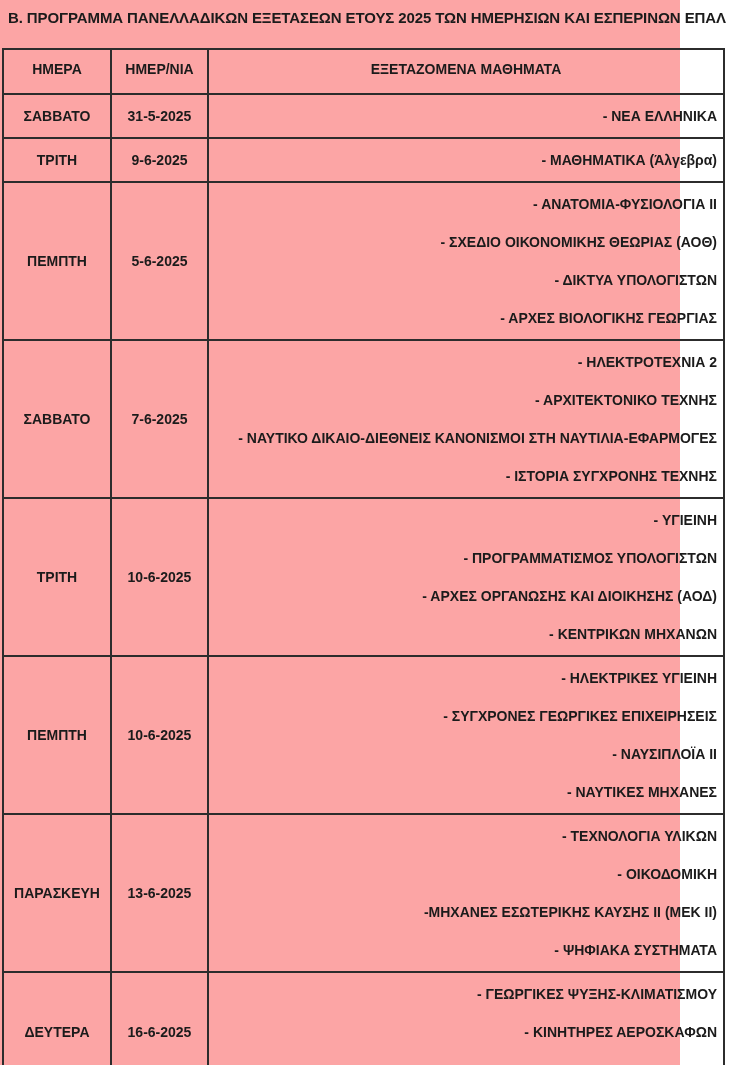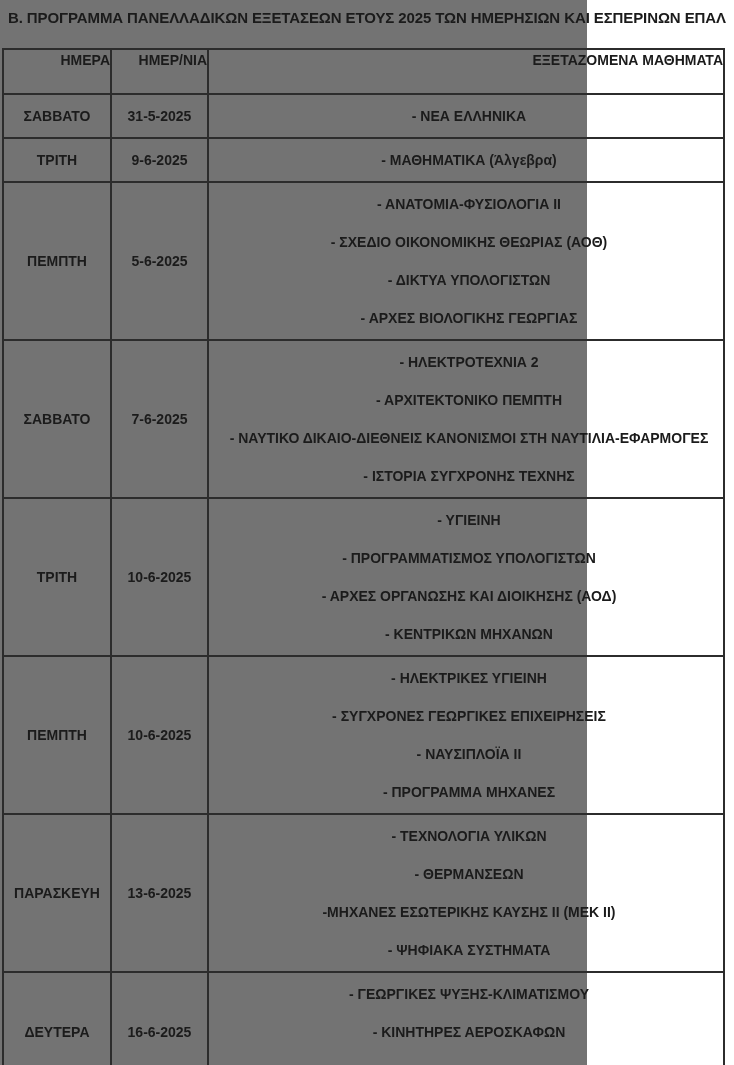--- a/index.html
+++ b/index.html
@@ -2,23 +2,23 @@
 <html lang="el"><head>
 <meta charset="utf-8">
 <style>
   html, body {
     margin: 0;
     padding: 0;
     background: #ffffff;
   }
   .doc {
     position: relative;
-    width: 587px;
+    width: 680px;
     height: 1065px;
-    background: #737373;
+    background: #fca5a5;
     font-family: "Liberation Sans", "DejaVu Sans", sans-serif;
     color: #1b1b1b;
     box-sizing: border-box;
   }
   .doc-title {
     padding: 9px 6px 0 8px;
     font-size: 15px;
     font-weight: bold;
     letter-spacing: -0.1px;
     color: #1b1b1b;
@@ -37,32 +37,32 @@
   .exam-table td {
     border: 2px solid #2c2c2c;
     font-size: 14px;
     font-weight: bold;
     color: #1b1b1b;
     box-sizing: border-box;
     padding: 0;
   }
   .exam-table th {
     height: 45px;
-    text-align: right;
+    text-align: center;
     vertical-align: top;
-    padding-top: 2px;
+    padding-top: 11px;
     font-size: 14px;
   }
   .exam-table td.day-cell,
   .exam-table td.date-cell {
     text-align: center;
     vertical-align: middle;
   }
   .exam-table td.subjects-cell {
-    text-align: center;
+    text-align: right;
     vertical-align: middle;
     padding: 2px 6px 2px 12px;
   }
   .subject-line {
     line-height: 38px;
     white-space: nowrap;
   }
   tr.row-short  { height: 41px; }
   tr.row-tall   { height: 152px; }
   tr.row-triple { height: 118px; }
@@ -114,21 +114,21 @@
           <div class="subject-line">- ΔΙΚΤΥΑ ΥΠΟΛΟΓΙΣΤΩΝ</div>
           <div class="subject-line">- ΑΡΧΕΣ ΒΙΟΛΟΓΙΚΗΣ ΓΕΩΡΓΙΑΣ</div>
         </td>
       </tr>
 
       <tr class="row-tall">
         <td class="day-cell">ΣΑΒΒΑΤΟ</td>
         <td class="date-cell">7-6-2025</td>
         <td class="subjects-cell">
           <div class="subject-line">- ΗΛΕΚΤΡΟΤΕΧΝΙΑ 2</div>
-          <div class="subject-line">- ΑΡΧΙΤΕΚΤΟΝΙΚΟ ΠΕΜΠΤΗ</div>
+          <div class="subject-line">- ΑΡΧΙΤΕΚΤΟΝΙΚΟ ΤΕΧΝΗΣ</div>
           <div class="subject-line">- ΝΑΥΤΙΚΟ ΔΙΚΑΙΟ-ΔΙΕΘΝΕΙΣ ΚΑΝΟΝΙΣΜΟΙ ΣΤΗ ΝΑΥΤΙΛΙΑ-ΕΦΑΡΜΟΓΕΣ</div>
           <div class="subject-line">- ΙΣΤΟΡΙΑ ΣΥΓΧΡΟΝΗΣ ΤΕΧΝΗΣ</div>
         </td>
       </tr>
 
       <tr class="row-tall">
         <td class="day-cell">ΤΡΙΤΗ</td>
         <td class="date-cell">10-6-2025</td>
         <td class="subjects-cell">
           <div class="subject-line">- ΥΓΙΕΙΝΗ</div>
@@ -138,30 +138,30 @@
         </td>
       </tr>
 
       <tr class="row-tall">
         <td class="day-cell">ΠΕΜΠΤΗ</td>
         <td class="date-cell">10-6-2025</td>
         <td class="subjects-cell">
           <div class="subject-line">- ΗΛΕΚΤΡΙΚΕΣ ΥΓΙΕΙΝΗ</div>
           <div class="subject-line">- ΣΥΓΧΡΟΝΕΣ ΓΕΩΡΓΙΚΕΣ ΕΠΙΧΕΙΡΗΣΕΙΣ</div>
           <div class="subject-line">- ΝΑΥΣΙΠΛΟΪΑ II</div>
-          <div class="subject-line">- ΠΡΟΓΡΑΜΜΑ ΜΗΧΑΝΕΣ</div>
+          <div class="subject-line">- ΝΑΥΤΙΚΕΣ ΜΗΧΑΝΕΣ</div>
         </td>
       </tr>
 
       <tr class="row-tall">
         <td class="day-cell">ΠΑΡΑΣΚΕΥΗ</td>
         <td class="date-cell">13-6-2025</td>
         <td class="subjects-cell">
           <div class="subject-line">- ΤΕΧΝΟΛΟΓΙΑ ΥΛΙΚΩΝ</div>
-          <div class="subject-line">- ΘΕΡΜΑΝΣΕΩΝ</div>
+          <div class="subject-line">- ΟΙΚΟΔΟΜΙΚΗ</div>
           <div class="subject-line">-ΜΗΧΑΝΕΣ ΕΣΩΤΕΡΙΚΗΣ ΚΑΥΣΗΣ II (ΜΕΚ II)</div>
           <div class="subject-line">- ΨΗΦΙΑΚΑ ΣΥΣΤΗΜΑΤΑ</div>
         </td>
       </tr>
 
       <tr class="row-triple">
         <td class="day-cell">ΔΕΥΤΕΡΑ</td>
         <td class="date-cell">16-6-2025</td>
         <td class="subjects-cell">
           <div class="subject-line">- ΓΕΩΡΓΙΚΕΣ ΨΥΞΗΣ-ΚΛΙΜΑΤΙΣΜΟΥ</div>

